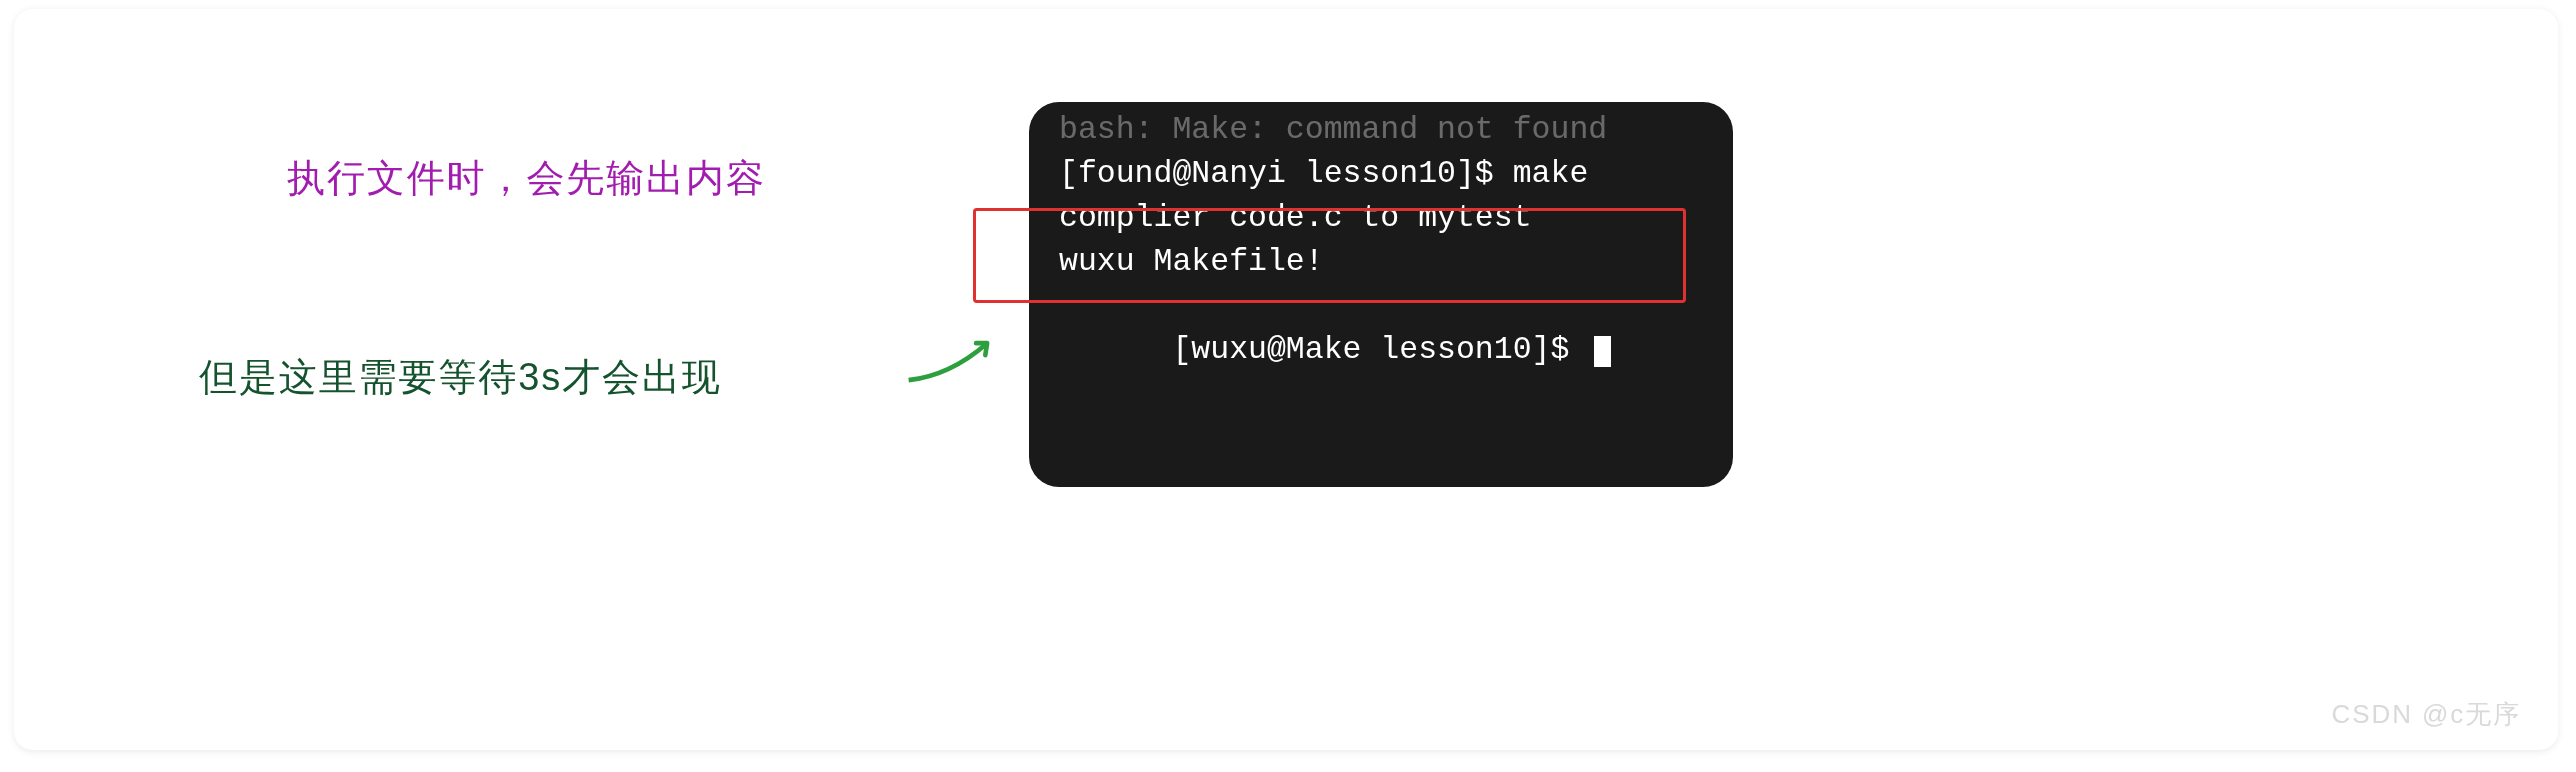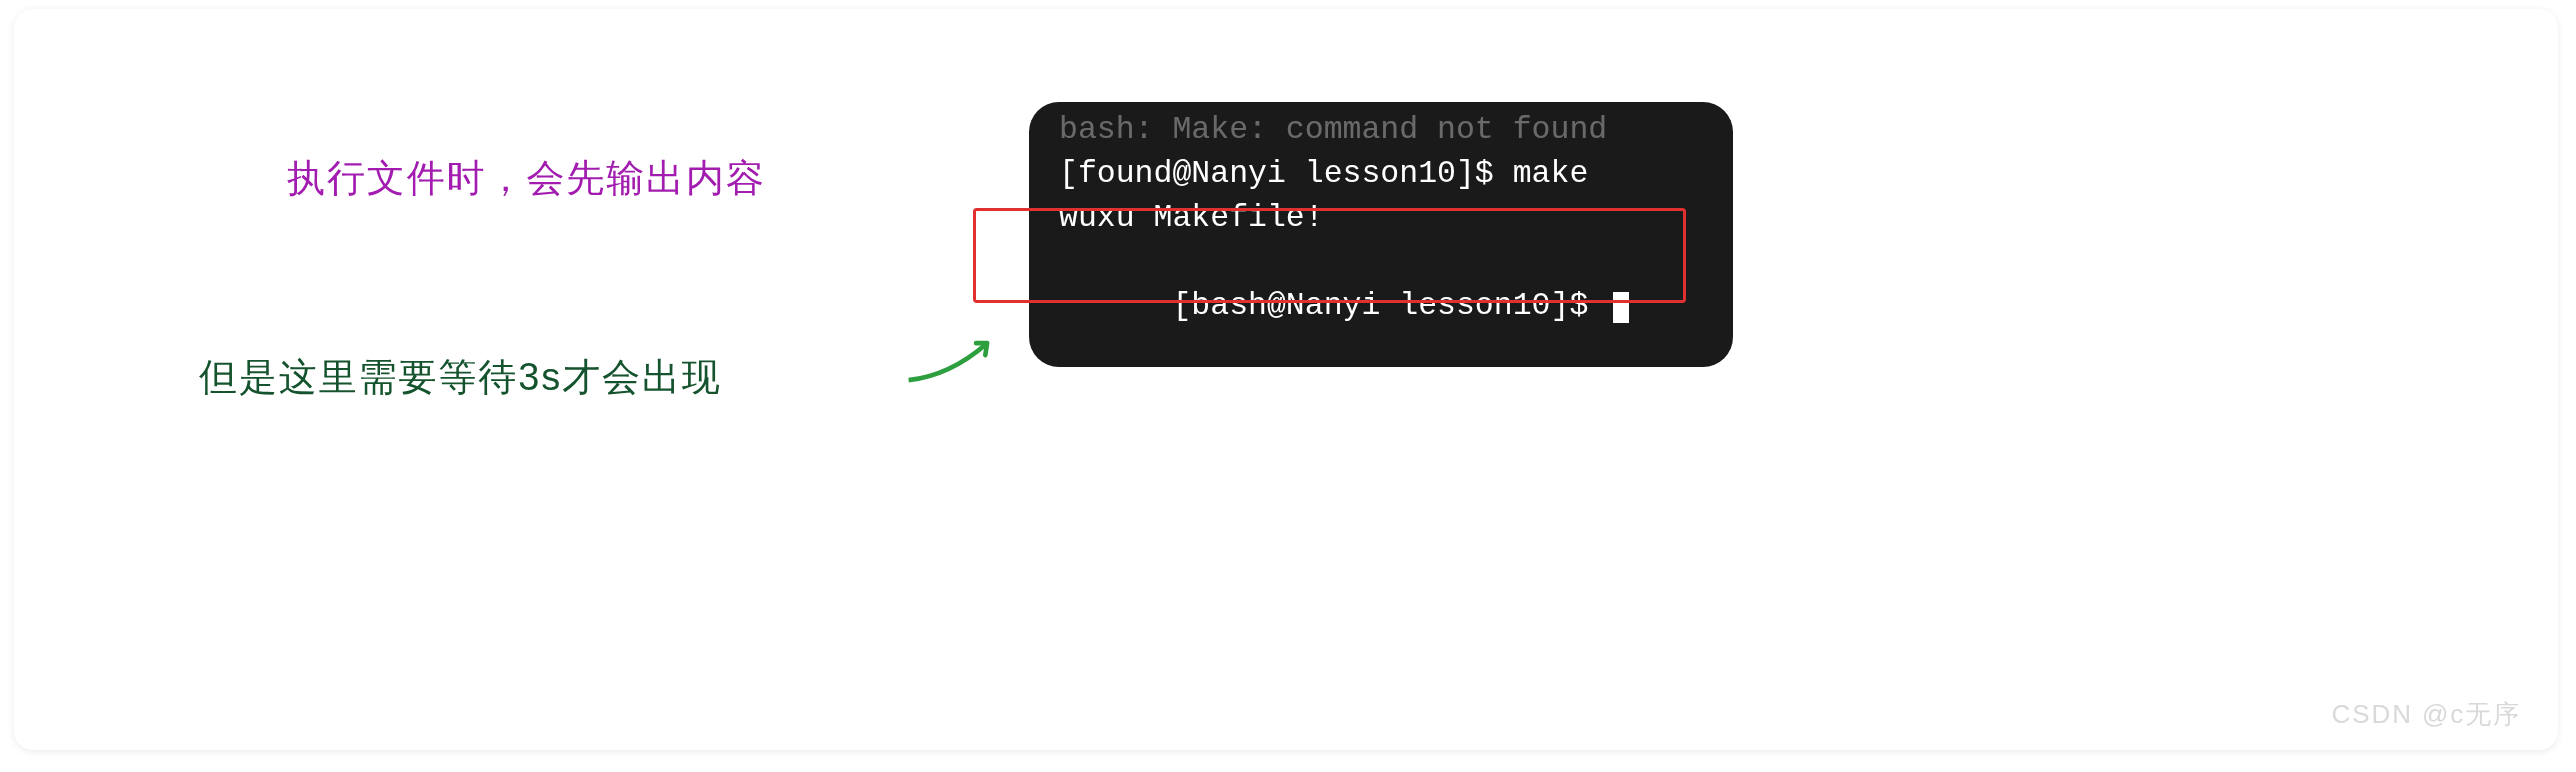--- a/index.html
+++ b/index.html
@@ -49,21 +49,21 @@
     }
     .arrow svg {
       width: 100%;
       height: 100%;
     }
     .terminal {
       position: absolute;
       top: 93px;
       left: 1015px;
       width: 704px;
-      height: 265px;
+      height: 385px;
       background: #1a1a1a;
       border-radius: 30px;
       padding: 18.5px 30px;
       overflow: hidden;
       font-family: "Menlo", "Consolas", "Courier New", monospace;
       font-size: 31.5px;
       line-height: 1.4;
       color: #ffffff;
     }
     .terminal-line {
@@ -107,23 +107,24 @@
   <div class="arrow">
     <svg viewBox="0 0 105 60">
       <path d="M 5 55 Q 50 50 90 15" stroke="#2e9f3e" stroke-width="5" fill="none"></path>
       <path d="M 90 15 L 78 15 M 90 15 L 88 28" stroke="#2e9f3e" stroke-width="5" fill="none" stroke-linecap="round"></path>
     </svg>
   </div>
 
   <div class="terminal">
     <div class="terminal-line" style="opacity:0.35; margin-top:-13px;">bash: Make: command not found</div>
     <div class="terminal-line">[found@Nanyi lesson10]$ make</div>
+    <div class="terminal-line">complier code.c to mytest</div>
     <div class="terminal-line">wuxu Makefile!</div>
     <div class="terminal-line">
-      <span>[bash@Nanyi lesson10]$ </span><span class="cursor-block"></span>
+      <span>[wuxu@Make lesson10]$ </span><span class="cursor-block"></span>
     </div>
   </div>
 
   <div class="red-box"></div>
 
   <div class="watermark">CSDN @c无序</div>
 
 </div>
 
 

